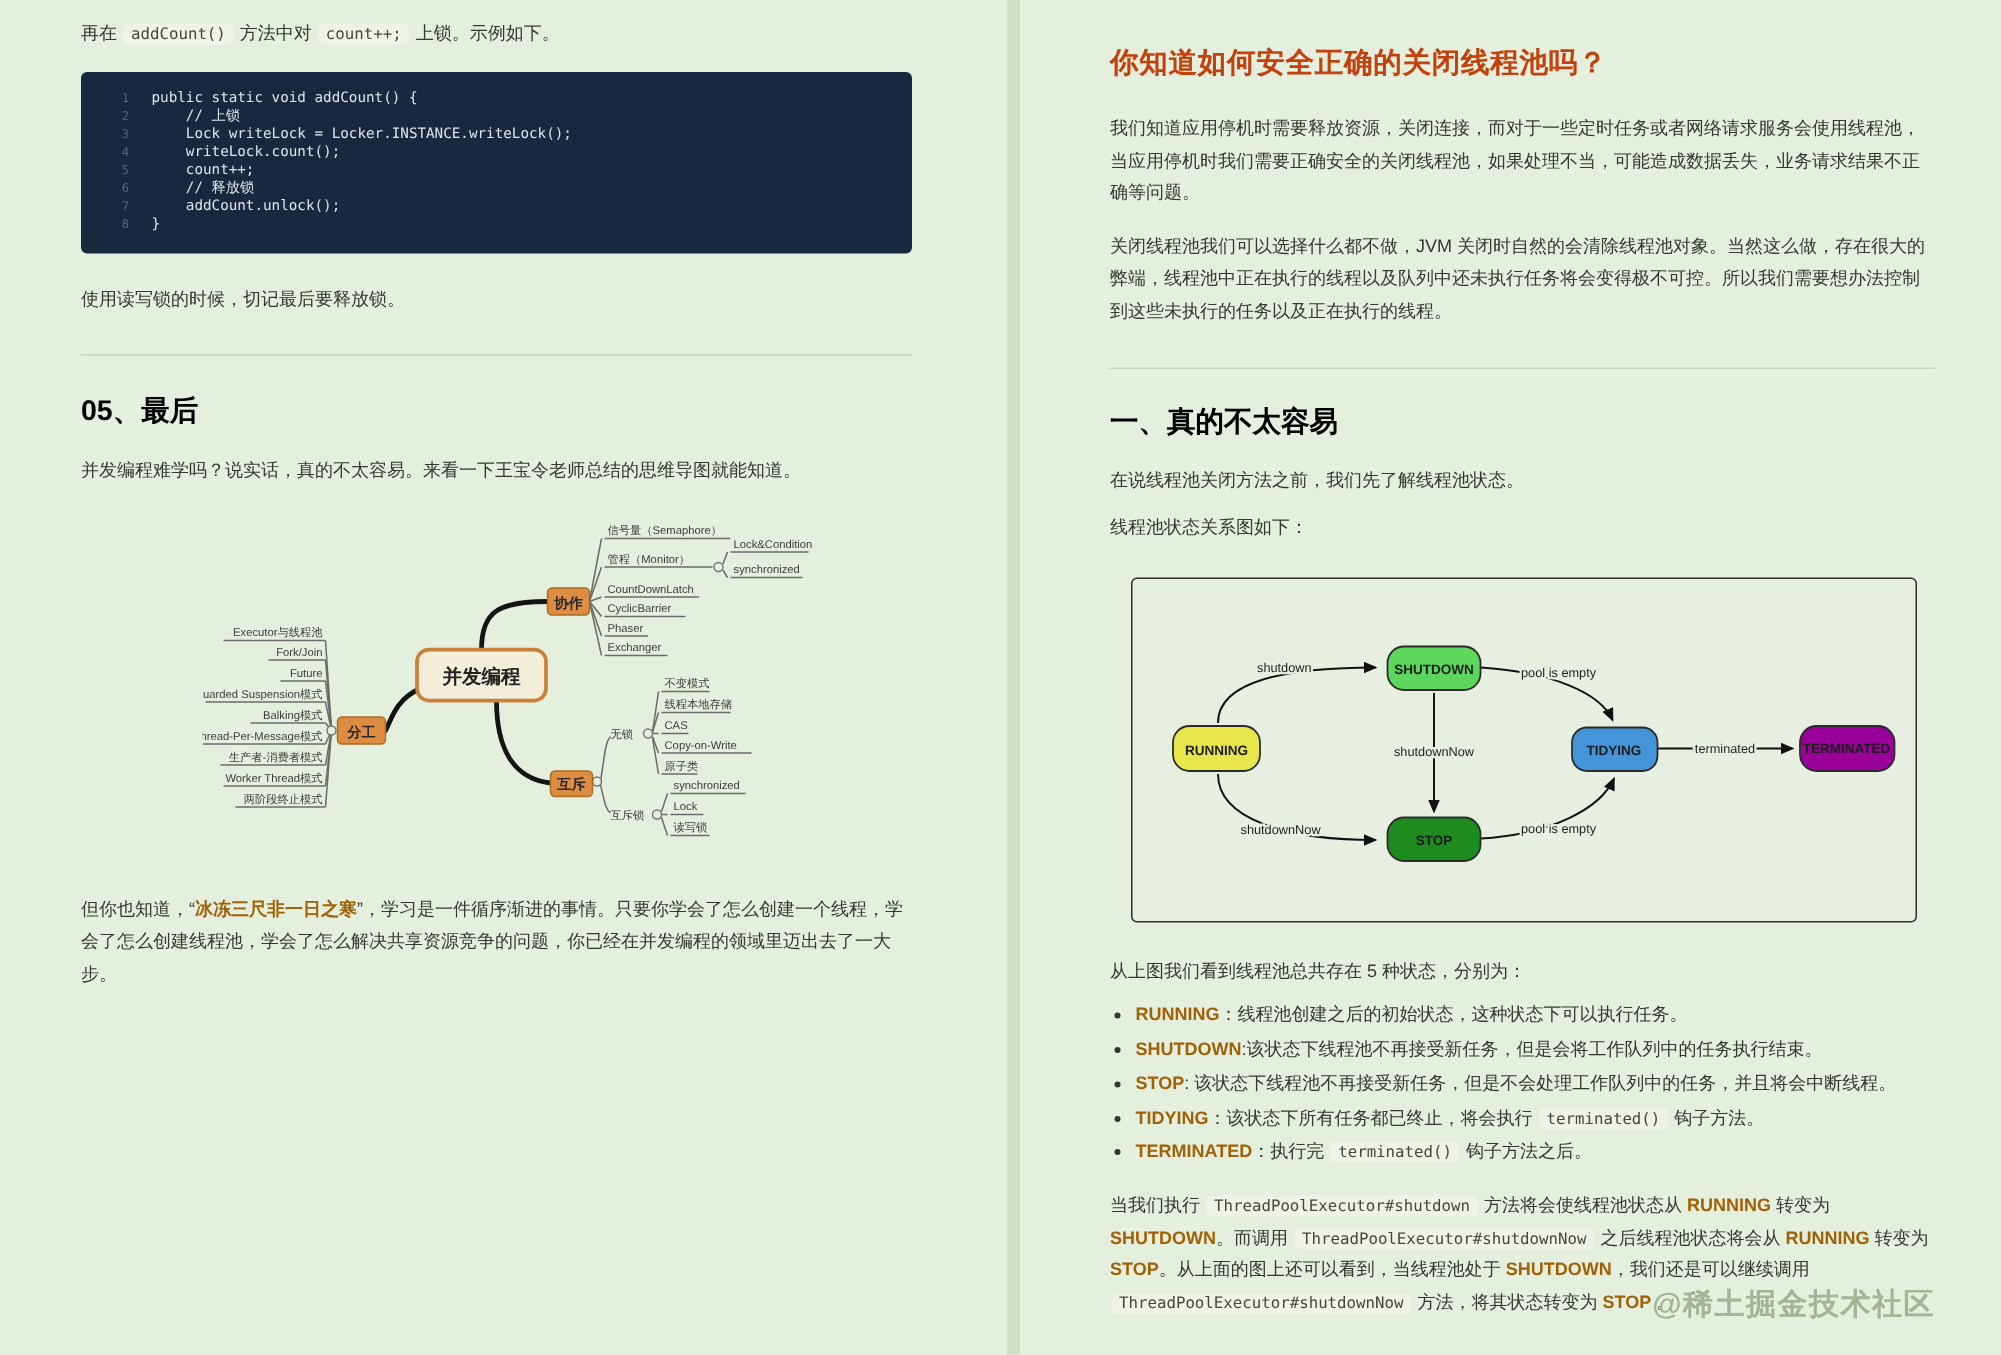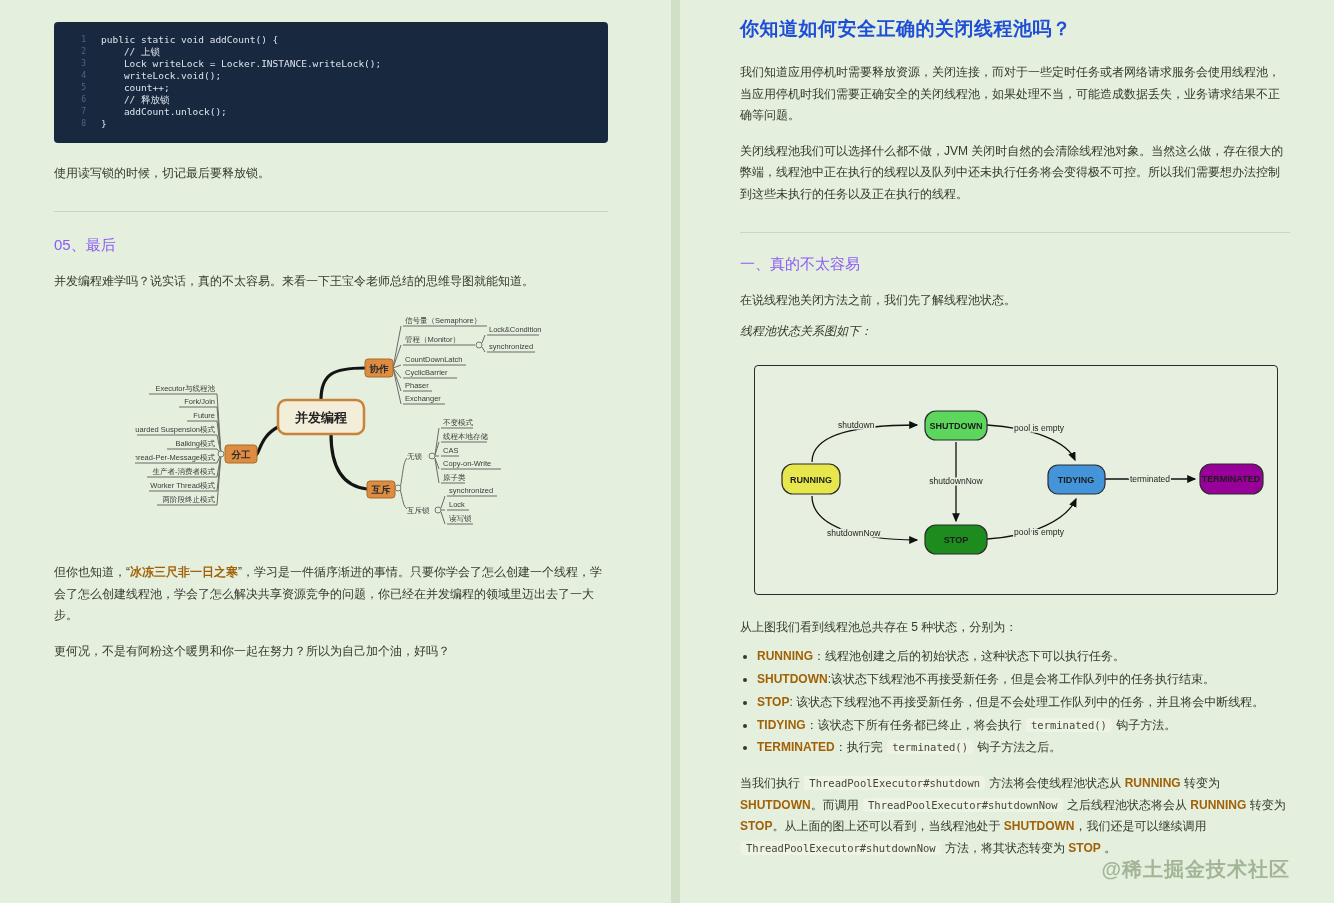--- a/index.html
+++ b/index.html
@@ -26,28 +26,28 @@
   }
 
   
   .codeblock{background:#18293f;border-radius:4px;padding:12px 0 13px 0;margin:10px 0 20px 0}
   .codeline{display:flex;font-family:"DejaVu Sans Mono","Liberation Mono",monospace;
     font-size:9.5px;line-height:12px;color:#dde4ec;white-space:pre}
   .lineno{width:32px;text-align:right;padding-right:15px;color:#4f6486;flex:none;font-size:8px;line-height:12px}
 
   hr{border:none;border-top:1px solid #c7d8bd;margin:26px 0 0 0}
 
-  h1{font-size:19px;font-weight:bold;margin:2px 0 20px 0;color:#1d4ed8;letter-spacing:.5px}
-  h2{font-size:15px;font-weight:normal;margin:22px 0 16px 0;color:#8b5cf6}
+  h1{font-size:19px;font-weight:bold;margin:15px 0 20px 0;color:#c2410c;letter-spacing:.5px}
+  h2{font-size:19px;font-weight:bold;margin:22px 0 16px 0;color:#000000}
   .h-left{margin-top:24px}
 
   ul{margin:2px 0 16px 0;padding-left:17px}
   li{font-size:12px;line-height:1.48;margin-bottom:5px}
 
-  .italic{font-style:italic}
+  .italic{}
 
   .mindmap-wrap{margin:16px 0 16px 81px}
   .diagram-box{
     margin:22px 0 22px 14px;width:522px;height:228px;
     border:1.5px solid #2b2b2b;border-radius:4px;background:#e7f0e0;
   }
   svg text{font-family:"Liberation Sans","DejaVu Sans",sans-serif}
   .edge-label{font-size:8.5px;fill:#1d1d1d;paint-order:stroke;stroke:#e7f0e0;stroke-width:3px}
   .state-label{font-size:9px;font-weight:bold;fill:#1c1c1c}
   .mm-leaf{font-size:7.5px;fill:#3b3b3b}
@@ -58,27 +58,28 @@
     font-size:20px;font-weight:bold;letter-spacing:1px;color:#a3b597;
   }
 </style>
 </head>
 <body>
 
 <div class="page-divider"></div>
 
 <div class="page" id="page-left">
   <div class="content-l">
+    <p>再在 <span class="ic">addCount()</span> 方法中对 <span class="ic">count++;</span> 上锁。示例如下。</p>
 
     <div class="codeblock">
       <div id="code-lines">
           <div class="codeline"><span class="lineno">1</span><span>public static void addCount() {</span></div>
           <div class="codeline"><span class="lineno">2</span><span>    // 上锁</span></div>
           <div class="codeline"><span class="lineno">3</span><span>    Lock writeLock = Locker.INSTANCE.writeLock();</span></div>
-          <div class="codeline"><span class="lineno">4</span><span>    writeLock.void();</span></div>
+          <div class="codeline"><span class="lineno">4</span><span>    writeLock.count();</span></div>
           <div class="codeline"><span class="lineno">5</span><span>    count++;</span></div>
           <div class="codeline"><span class="lineno">6</span><span>    // 释放锁</span></div>
           <div class="codeline"><span class="lineno">7</span><span>    addCount.unlock();</span></div>
           <div class="codeline"><span class="lineno">8</span><span>}</span></div>
         </div>
     </div>
 
     <p>使用读写锁的时候，切记最后要释放锁。</p>
 
     <hr>
@@ -209,21 +210,20 @@
           <text x="308" y="172" class="mm-leaf">原子类</text>
           <text x="272" y="205" class="mm-leaf">互斥锁</text>
           <text x="314" y="185" class="mm-leaf">synchronized</text>
           <text x="314" y="199" class="mm-leaf">Lock</text>
           <text x="314" y="213" class="mm-leaf">读写锁</text>
         </g>
       </svg>
     </div>
 
     <p>但你也知道，“<b>冰冻三尺非一日之寒</b>”，学习是一件循序渐进的事情。只要你学会了怎么创建一个线程，学会了怎么创建线程池，学会了怎么解决共享资源竞争的问题，你已经在并发编程的领域里迈出去了一大步。</p>
-    <p>更何况，不是有阿粉这个暖男和你一起在努力？所以为自己加个油，好吗？</p>
   </div>
 </div>
 
 <div class="page" id="page-right">
   <div class="content-r">
     <h1>你知道如何安全正确的关闭线程池吗？</h1>
 
     <p>我们知道应用停机时需要释放资源，关闭连接，而对于一些定时任务或者网络请求服务会使用线程池，当应用停机时我们需要正确安全的关闭线程池，如果处理不当，可能造成数据丢失，业务请求结果不正确等问题。</p>
     <p>关闭线程池我们可以选择什么都不做，JVM 关闭时自然的会清除线程池对象。当然这么做，存在很大的弊端，线程池中正在执行的线程以及队列中还未执行任务将会变得极不可控。所以我们需要想办法控制到这些未执行的任务以及正在执行的线程。</p>
 

